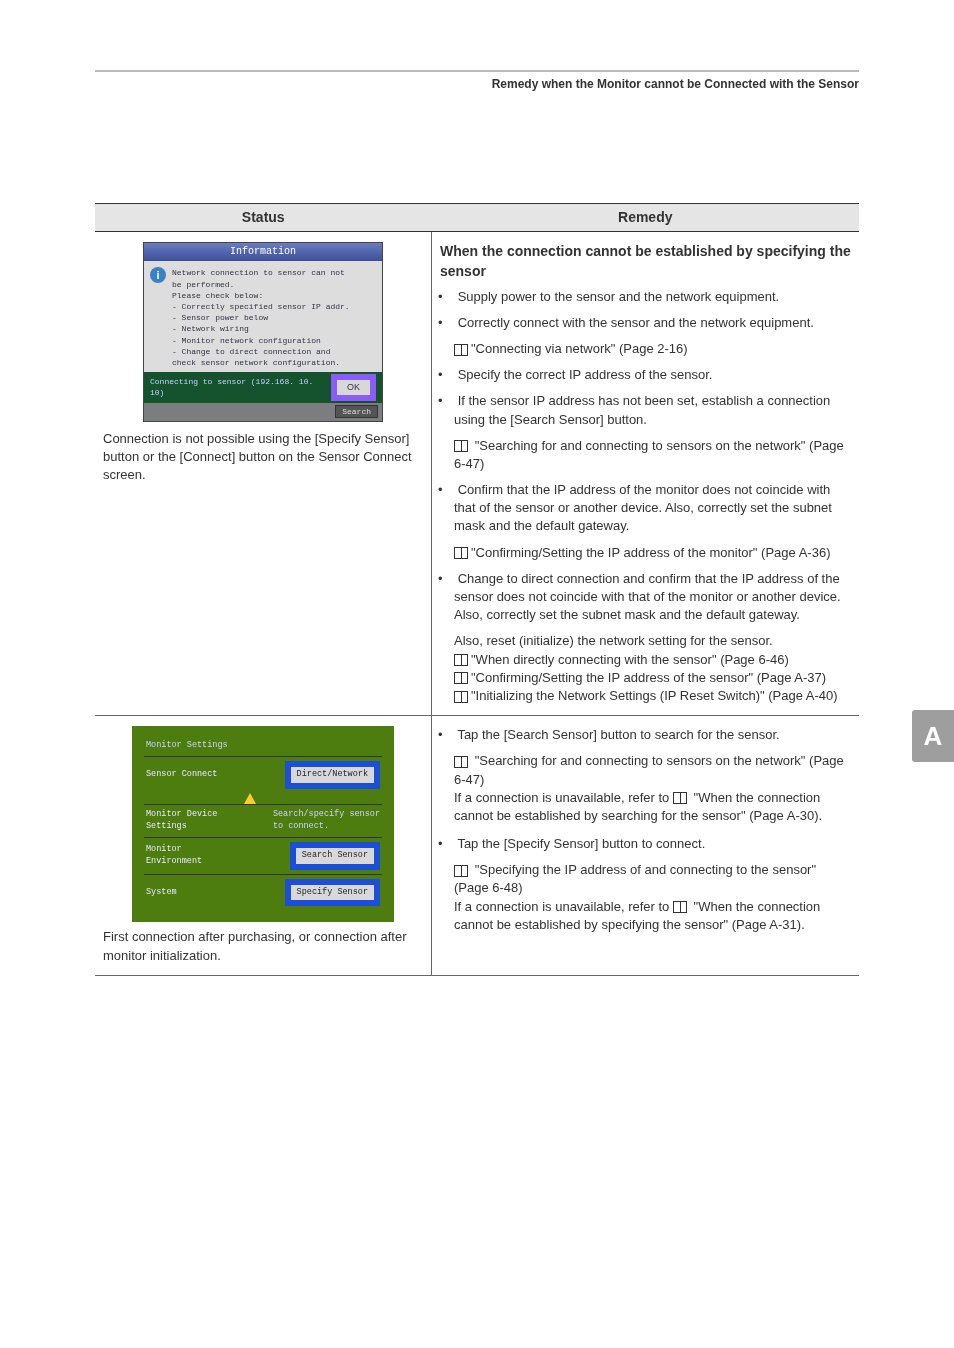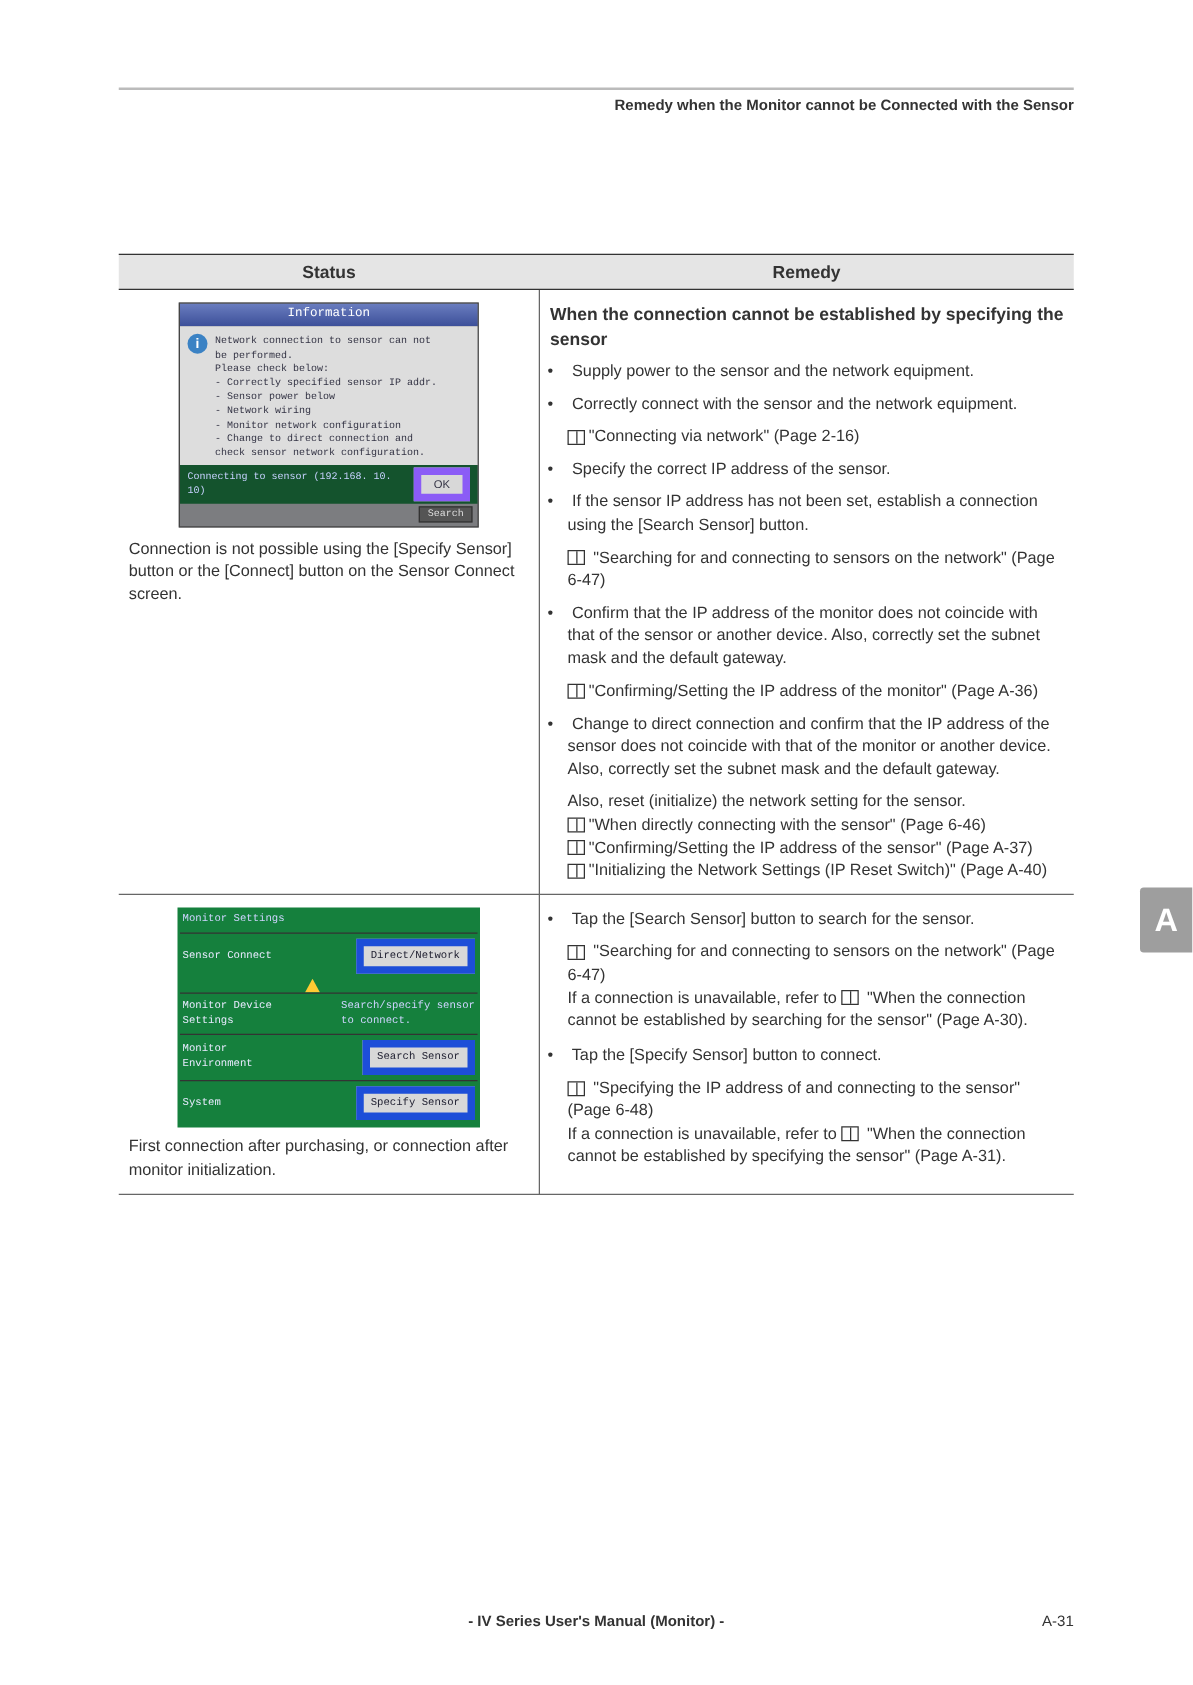--- a/index.html
+++ b/index.html
@@ -138,23 +138,23 @@
     background:#555;color:#ddd;border:1px solid #333;
     padding:0 6px;font-size:8px;margin-top:2px;display:inline-block;
   }
 
   
   .mon-wrap {
     width: 238px;
     margin: 0 auto 4px;
     font-family: "Courier New", monospace;
     font-size: 8.5px;
-    background:#15803d;
+    background:#4d7c0f;
     color:#e8eaff;
-    padding:2px;
+    padding:12px;
   }
   .mon-title { color:#cfd4ff; padding:2px 2px 4px; }
   .mon-row { display:flex; align-items:center; padding:4px 2px; border-top:1px solid #333; }
   .mon-row:first-of-type { border-top:none; }
   .mon-label { flex:1; }
   .mon-btn {
     background:#d8d8d8;color:#223;border:6px solid #1d4ed8;
     padding:2px 6px;font-size:8.5px;
   }
   .warn {
@@ -269,18 +269,13 @@
           <div class="item" style="margin-top:10px;"><span class="bullet">•</span> <span>Tap the [Specify Sensor] button to connect.</span></div>
           <div class="ref"><span class="book-icon"></span> <span>"Specifying the IP address of and connecting to the sensor" (Page 6-48)</span></div>
           <div class="ref" style="text-indent:0;"><span>If a connection is unavailable, refer to </span><span class="book-icon"></span><span> "When the connection cannot be established by specifying the sensor" (Page A-31).</span></div>
         </td>
       </tr>
     </tbody>
   </table>
 
   <div class="side-tab">A</div>
 
-  <div class="footer">
-    <div style="width:60px;"></div>
-    <div class="footer-center">- IV Series User's Manual (Monitor) -</div>
-    <div class="footer-right">A-31</div>
-  </div>
 </div>
 
 </body></html>

